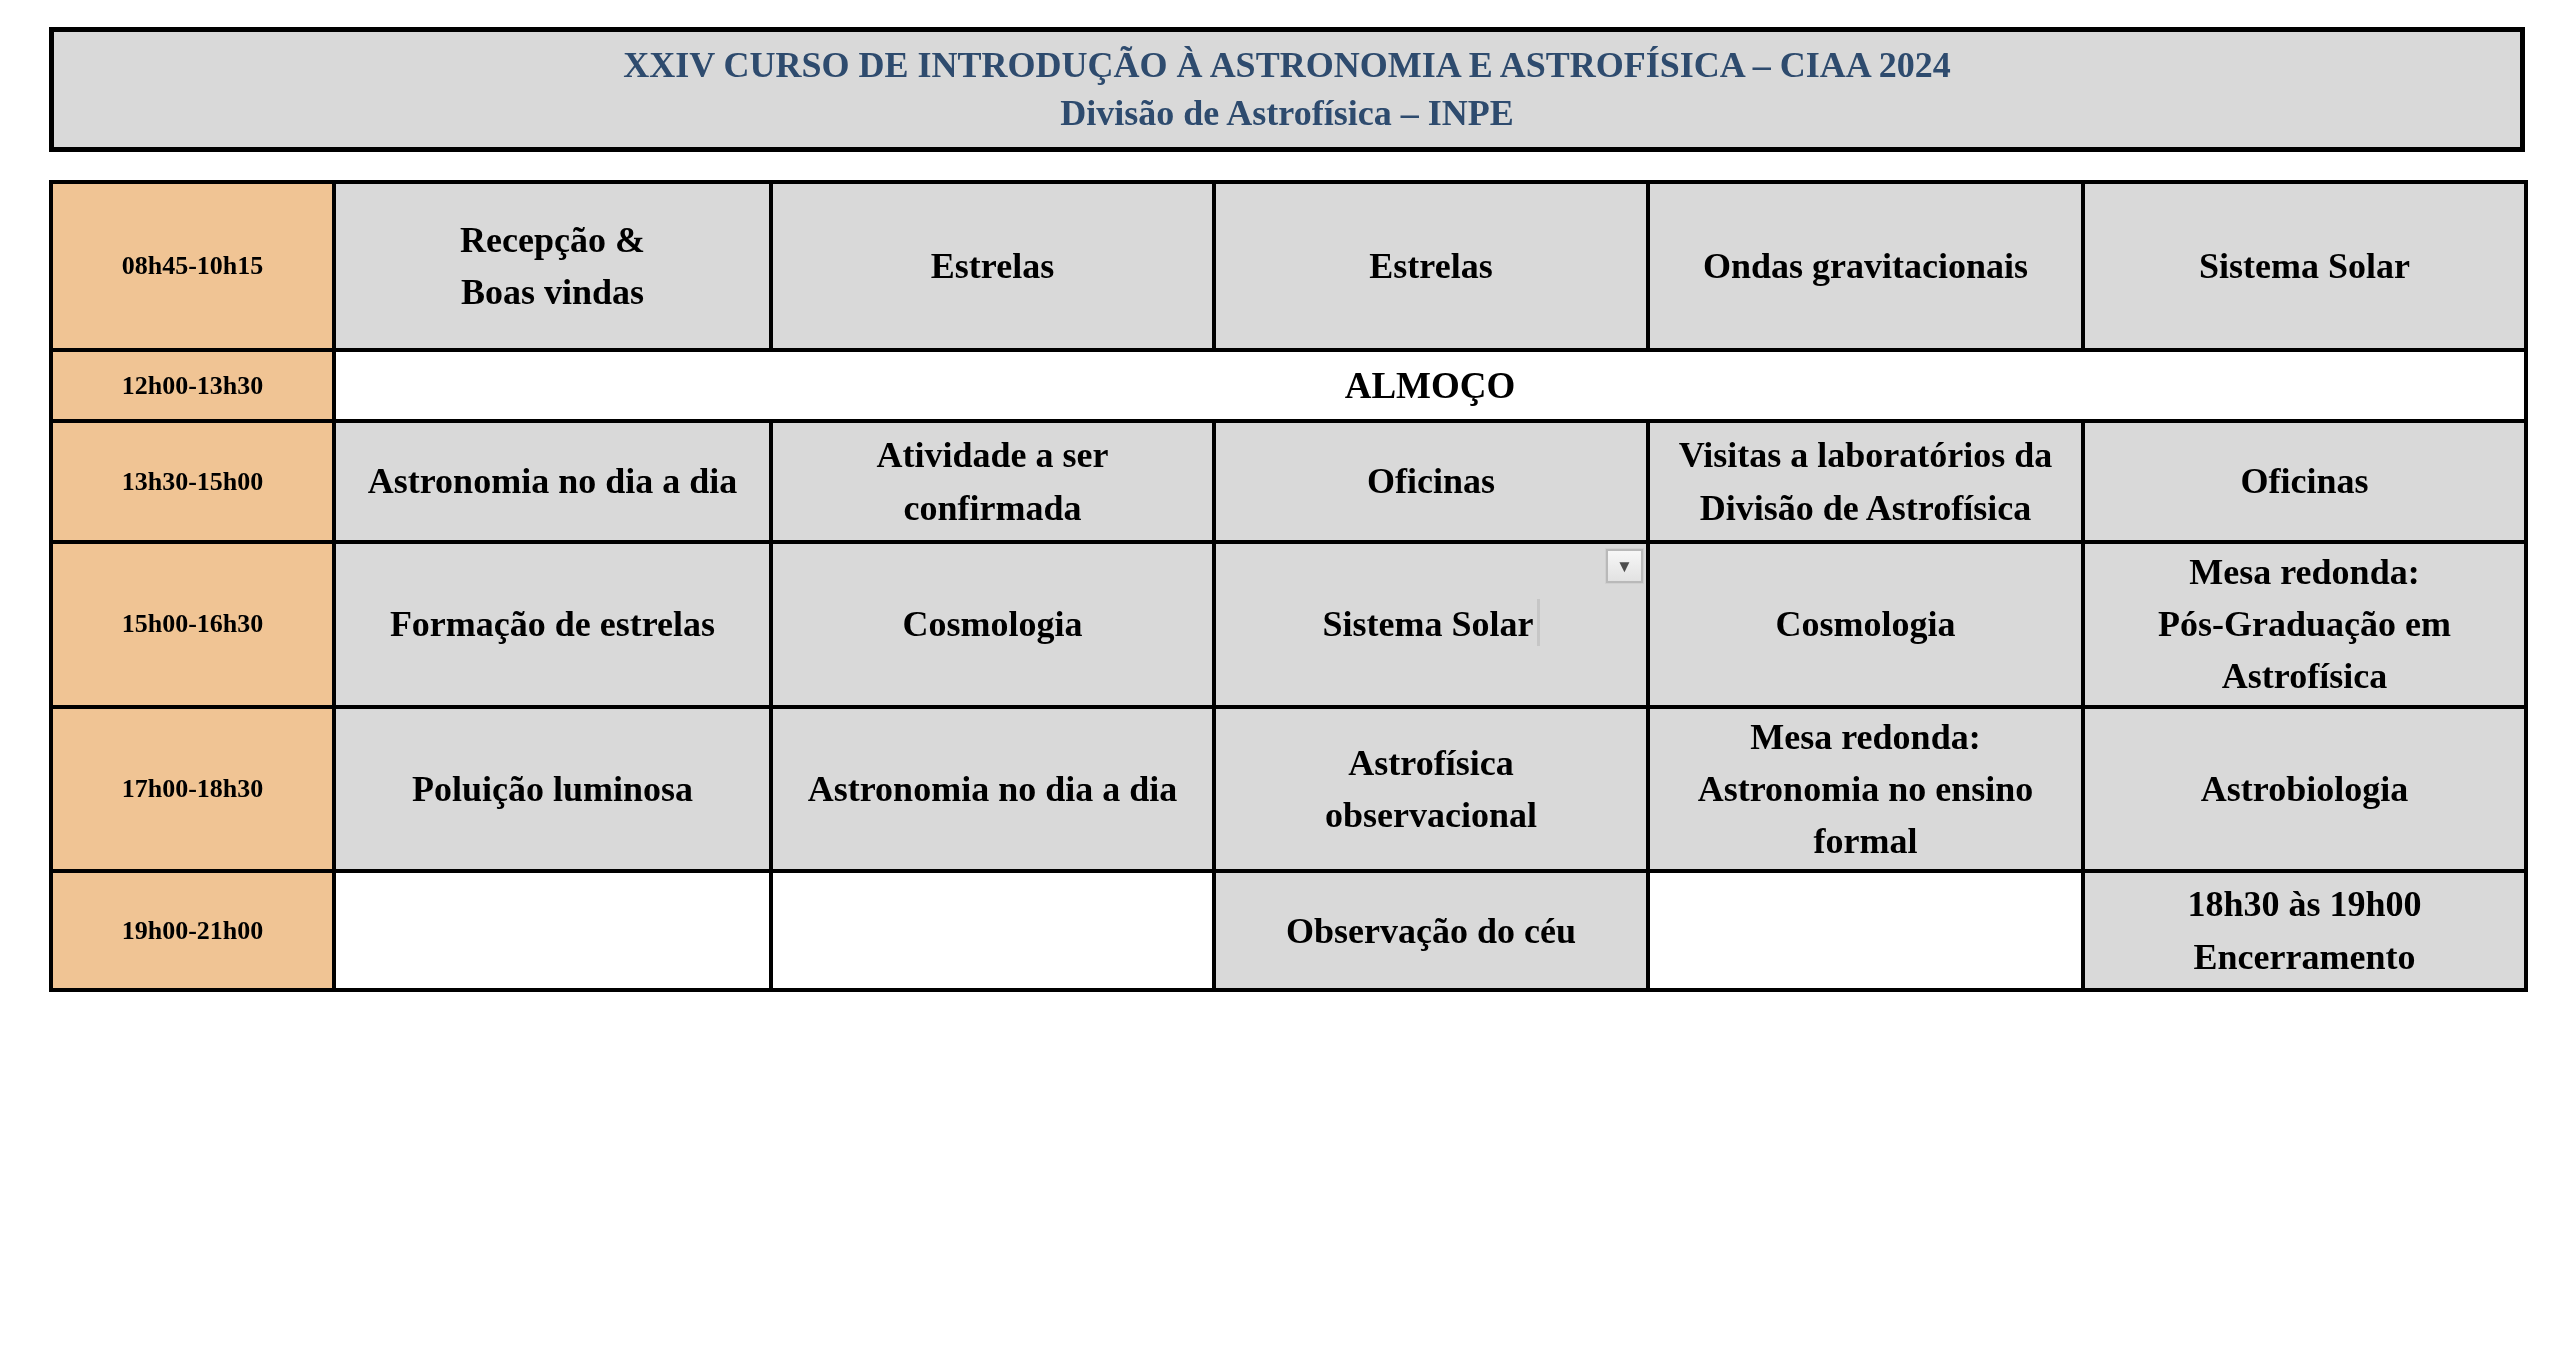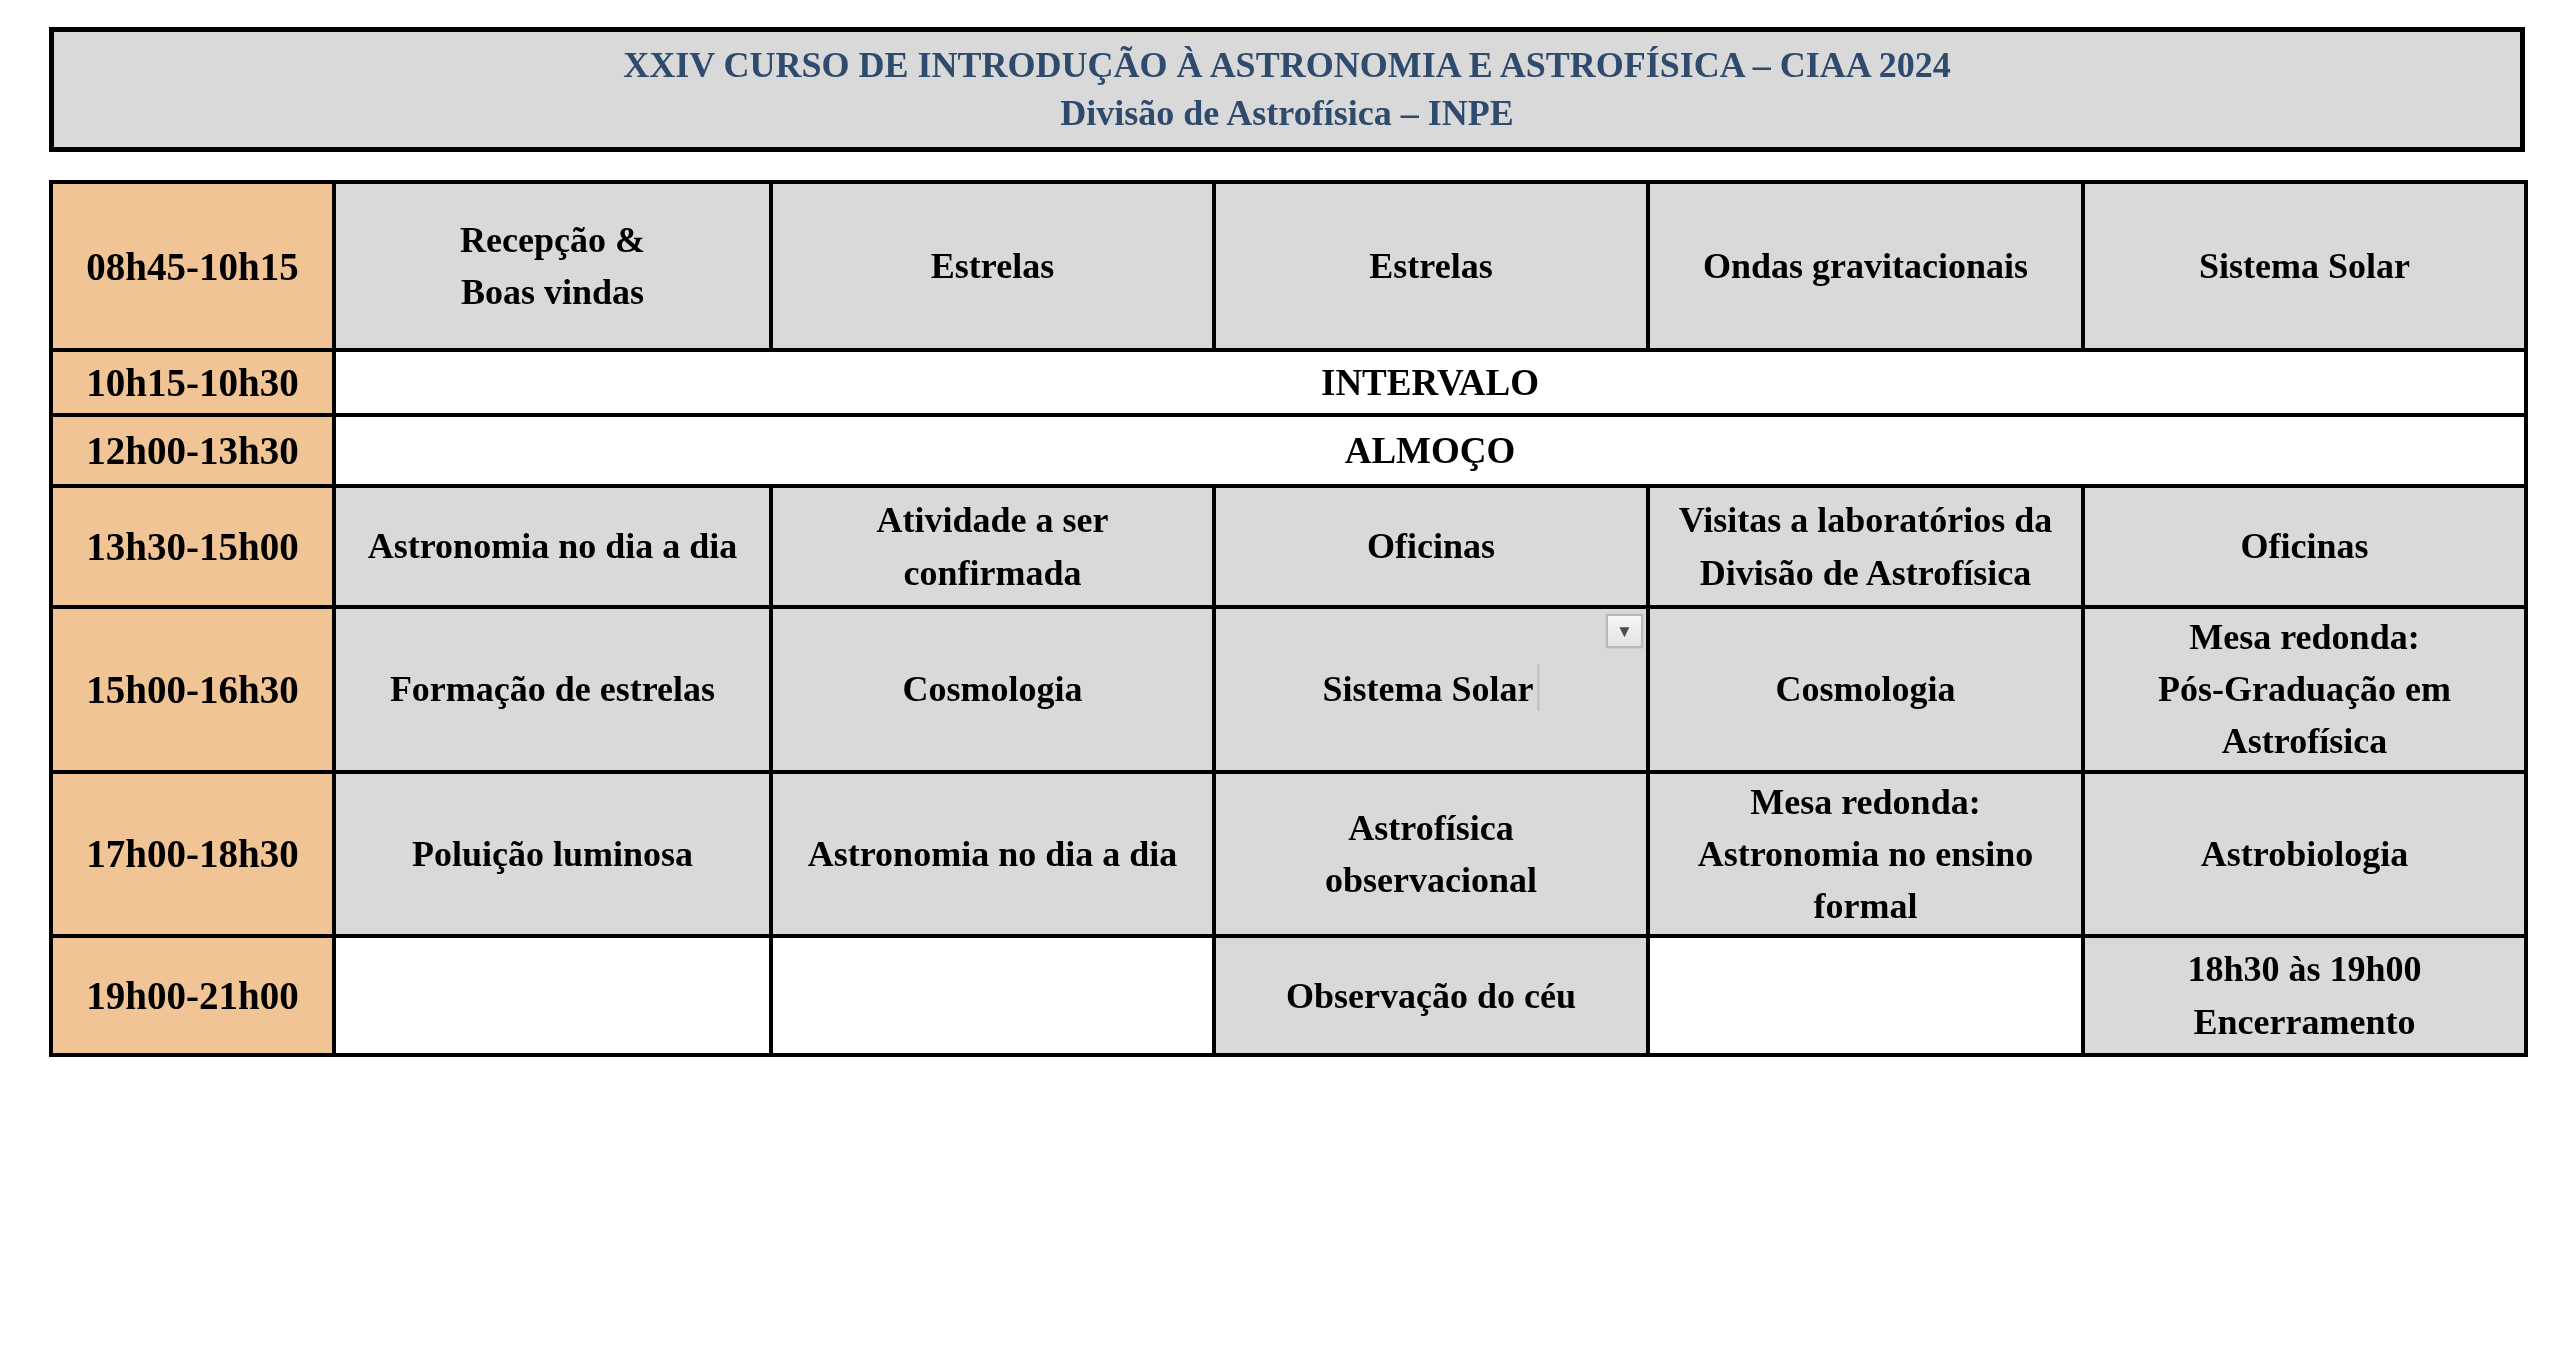--- a/index.html
+++ b/index.html
@@ -38,21 +38,21 @@
     color: #000000;
     font-weight: bold;
     white-space: pre-line;
   }
   .schedule th.day, .schedule td.corner {
     background: #f0c494;
     font-size: 37px;
   }
   .schedule td.time {
     background: #f0c494;
-    font-size: 39px;
+    font-size: 26px;
     padding: 2px 4px;
   }
   .schedule td.cell {
     background: #d9d9d9;
     font-size: 36px;
     line-height: 1.45;
   }
   .schedule td.cell.empty { background: #ffffff; }
   .schedule td.span-cell {
     background: #ffffff;
@@ -103,24 +103,20 @@
   <tr style="height:168px">
     <td class="time">08h45-10h15</td>
     <td class="cell">Recepção &amp;
 Boas vindas</td>
     <td class="cell">Estrelas</td>
     <td class="cell">Estrelas</td>
     <td class="cell">Ondas gravitacionais</td>
     <td class="cell">Sistema Solar</td>
   </tr>
 
-  <tr style="height:65px">
-    <td class="time">10h15-10h30</td>
-    <td class="span-cell" colspan="5">INTERVALO</td>
-  </tr>
 
 
   <tr style="height:71px">
     <td class="time">12h00-13h30</td>
     <td class="span-cell" colspan="5">ALMOÇO</td>
   </tr>
 
   <tr style="height:121px">
     <td class="time">13h30-15h00</td>
     <td class="cell">Astronomia no dia a dia</td>

